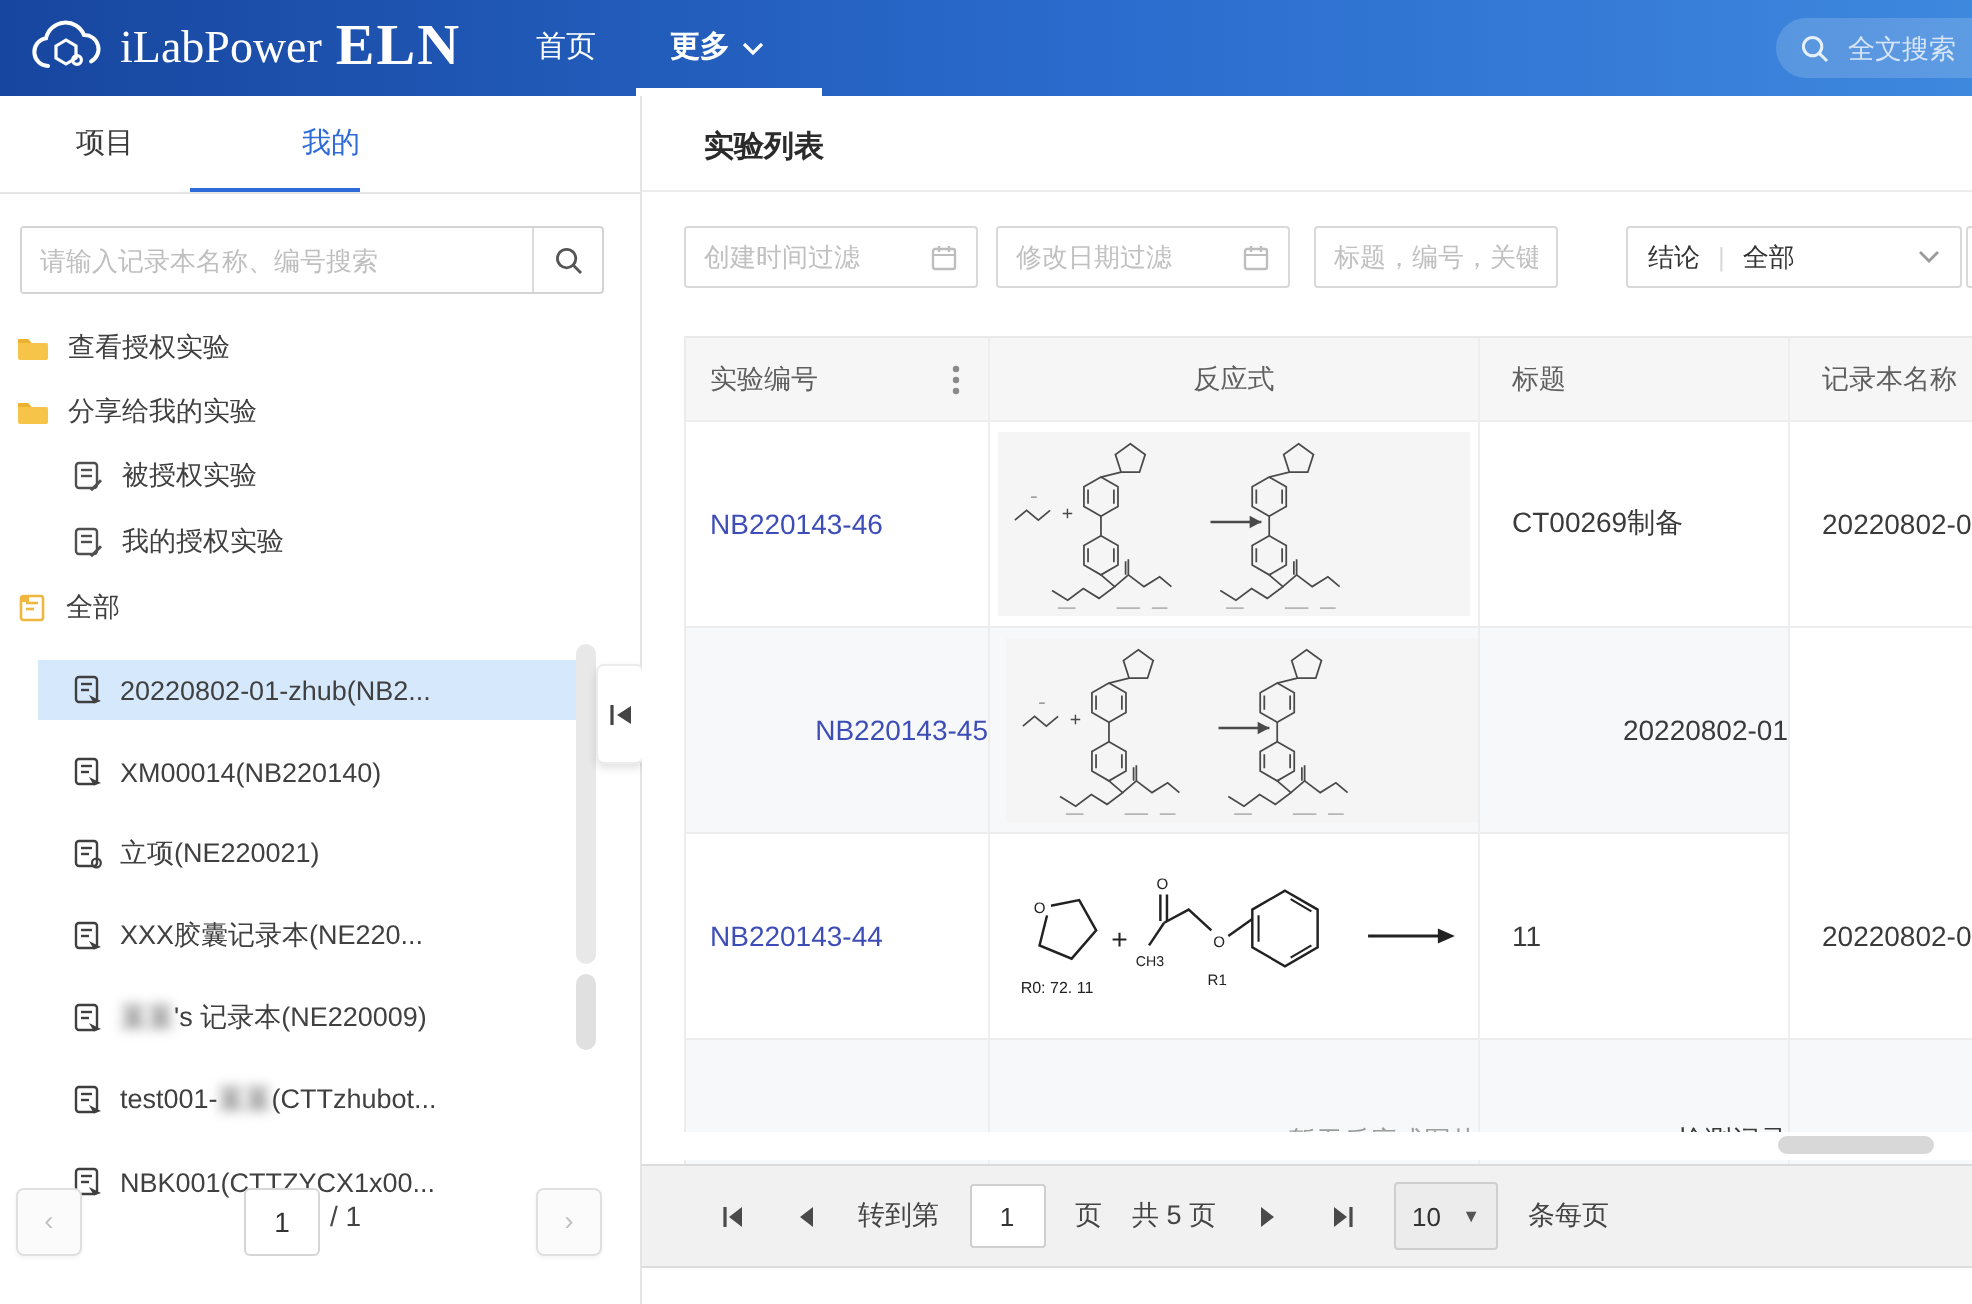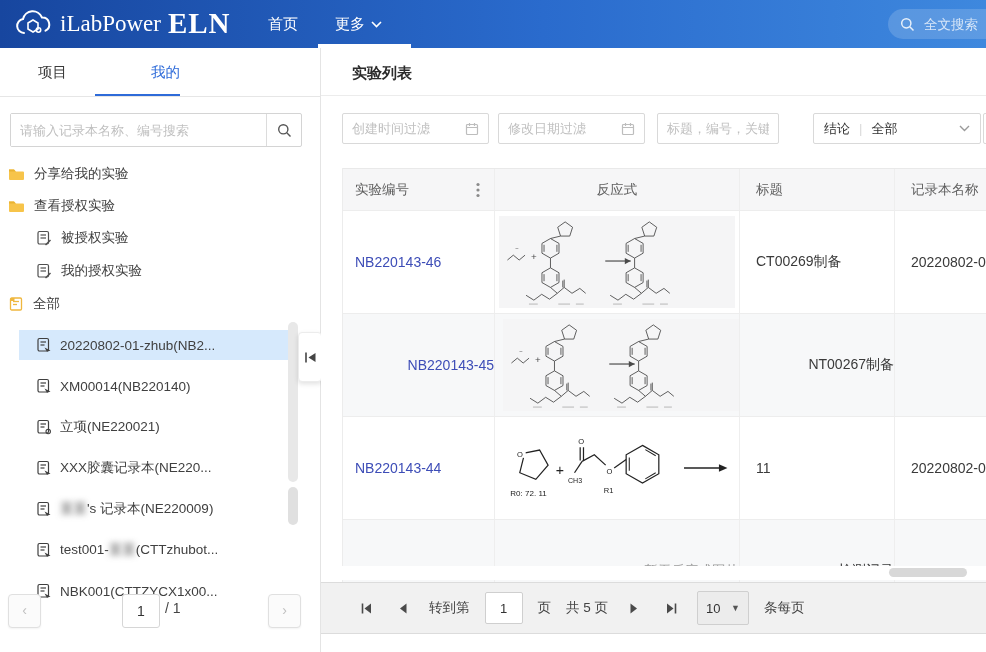--- a/index.html
+++ b/index.html
@@ -8,21 +8,21 @@
   svg{display:block;}
 
   
   .topbar{position:absolute;left:0;top:0;width:986px;height:48px;
           background:linear-gradient(90deg,#17469f 0%,#2a6bcd 55%,#3e88de 100%);}
   .logo{position:absolute;left:14px;top:7px;display:flex;align-items:center;color:#fff;}
   .logo-text{font-family:"Liberation Serif","DejaVu Serif",serif;font-size:23px;margin-left:6px;}
   .logo-eln{font-family:"Liberation Serif","DejaVu Serif",serif;font-size:29px;font-weight:700;margin-left:7px;letter-spacing:1px;}
   .nav-item{position:absolute;top:0;height:48px;line-height:48px;color:#fff;font-size:15px;cursor:pointer;}
   .nav-home{left:268px;}
-  .nav-more{left:335px;display:flex;align-items:center;gap:6px;}
+  .nav-more{left:335px;display:flex;align-items:center;gap:6px;font-weight:bold;}
   .nav-underline{position:absolute;left:318px;bottom:0;width:93px;height:4px;background:#fff;}
   .gsearch{position:absolute;left:888px;top:9px;width:120px;height:30px;border-radius:15px;
            background:rgba(255,255,255,.16);display:flex;align-items:center;padding-left:12px;box-sizing:border-box;}
   .gsearch input{border:none;outline:none;background:transparent;color:#fff;font-size:13.5px;width:80px;margin-left:7px;font-family:inherit;}
   .gsearch input::placeholder{color:rgba(255,255,255,.75);}
 
   
   .sidebar{position:absolute;left:0;top:48px;width:320px;height:604px;background:#fff;}
   .side-tabs{display:flex;height:48px;border-bottom:1px solid #e6e6e6;padding-left:10px;}
   .side-tab{width:85px;text-align:center;line-height:48px;font-size:14.5px;color:#3a3a3a;cursor:pointer;}
@@ -153,30 +153,30 @@
     </div>
 
     <div class="tree">
       <div class="titem">
         <span>
           <svg width="17" height="14" viewBox="0 0 17 14">
               <path d="M1 2.5 h5 l1.8 2 H15 a1 1 0 0 1 1 1 V12 a1 1 0 0 1 -1 1 H2 a1 1 0 0 1 -1 -1 Z" fill="#f7c44a"></path>
               <path d="M1 2.5 h5 l1.8 2 h-6.8Z" fill="#eab332"></path>
             </svg>
         </span>
-        <span>分享给我的实验</span>
+        <span>查看授权实验</span>
       </div>
       <div class="titem">
         <span>
           <svg width="17" height="14" viewBox="0 0 17 14">
               <path d="M1 2.5 h5 l1.8 2 H15 a1 1 0 0 1 1 1 V12 a1 1 0 0 1 -1 1 H2 a1 1 0 0 1 -1 -1 Z" fill="#f7c44a"></path>
               <path d="M1 2.5 h5 l1.8 2 h-6.8Z" fill="#eab332"></path>
             </svg>
         </span>
-        <span>查看授权实验</span>
+        <span>分享给我的实验</span>
       </div>
       <div class="titem child">
         <span>
           <svg width="16" height="16" viewBox="0 0 16 16">
               <rect x="2" y="1.5" width="10.5" height="12.5" rx="1.5" fill="none" stroke="#4f4f4f" stroke-width="1.2"></rect>
               <line x1="4.5" y1="5" x2="10" y2="5" stroke="#4f4f4f" stroke-width="1.2"></line>
               <line x1="4.5" y1="8" x2="10" y2="8" stroke="#4f4f4f" stroke-width="1.2"></line>
               <path d="M9 14.6 L14 9.6 l1 1 L10 15.6 Z" fill="#4f4f4f"></path>
             </svg>
         </span>
@@ -412,21 +412,20 @@
               <path d="M8 44 L14 39 L20 44 L26 39"></path>
               <text x="16" y="34" font-size="6" fill="#4a4a4a" stroke="none">−</text>
               <text x="32" y="44" font-size="10" fill="#4a4a4a" stroke="none">+</text>
               <use href="#molC1"></use>
               <path d="M108 45 H134" stroke-width="1.2"></path>
               <path d="M134 45 l-6 -3.2 v6.4 Z" fill="#4a4a4a" stroke="none"></path>
               <use href="#molC1" x="86"></use>
             </svg>
           </div>
         </div>
-        <div class="tcell pad16">NT00267制备</div>
         <div class="tcell pad16">20220802-01</div>
       </div>
 
       <div class="trow tbody-row">
         <div class="tcell">
           <span class="explink">NB220143-44</span>
         </div>
         <div class="tcell center">
           <div class="rxn-wrap plain">
             <svg width="242" height="78" viewBox="0 0 250 80" stroke="#222" stroke-width="1.3" fill="none">

